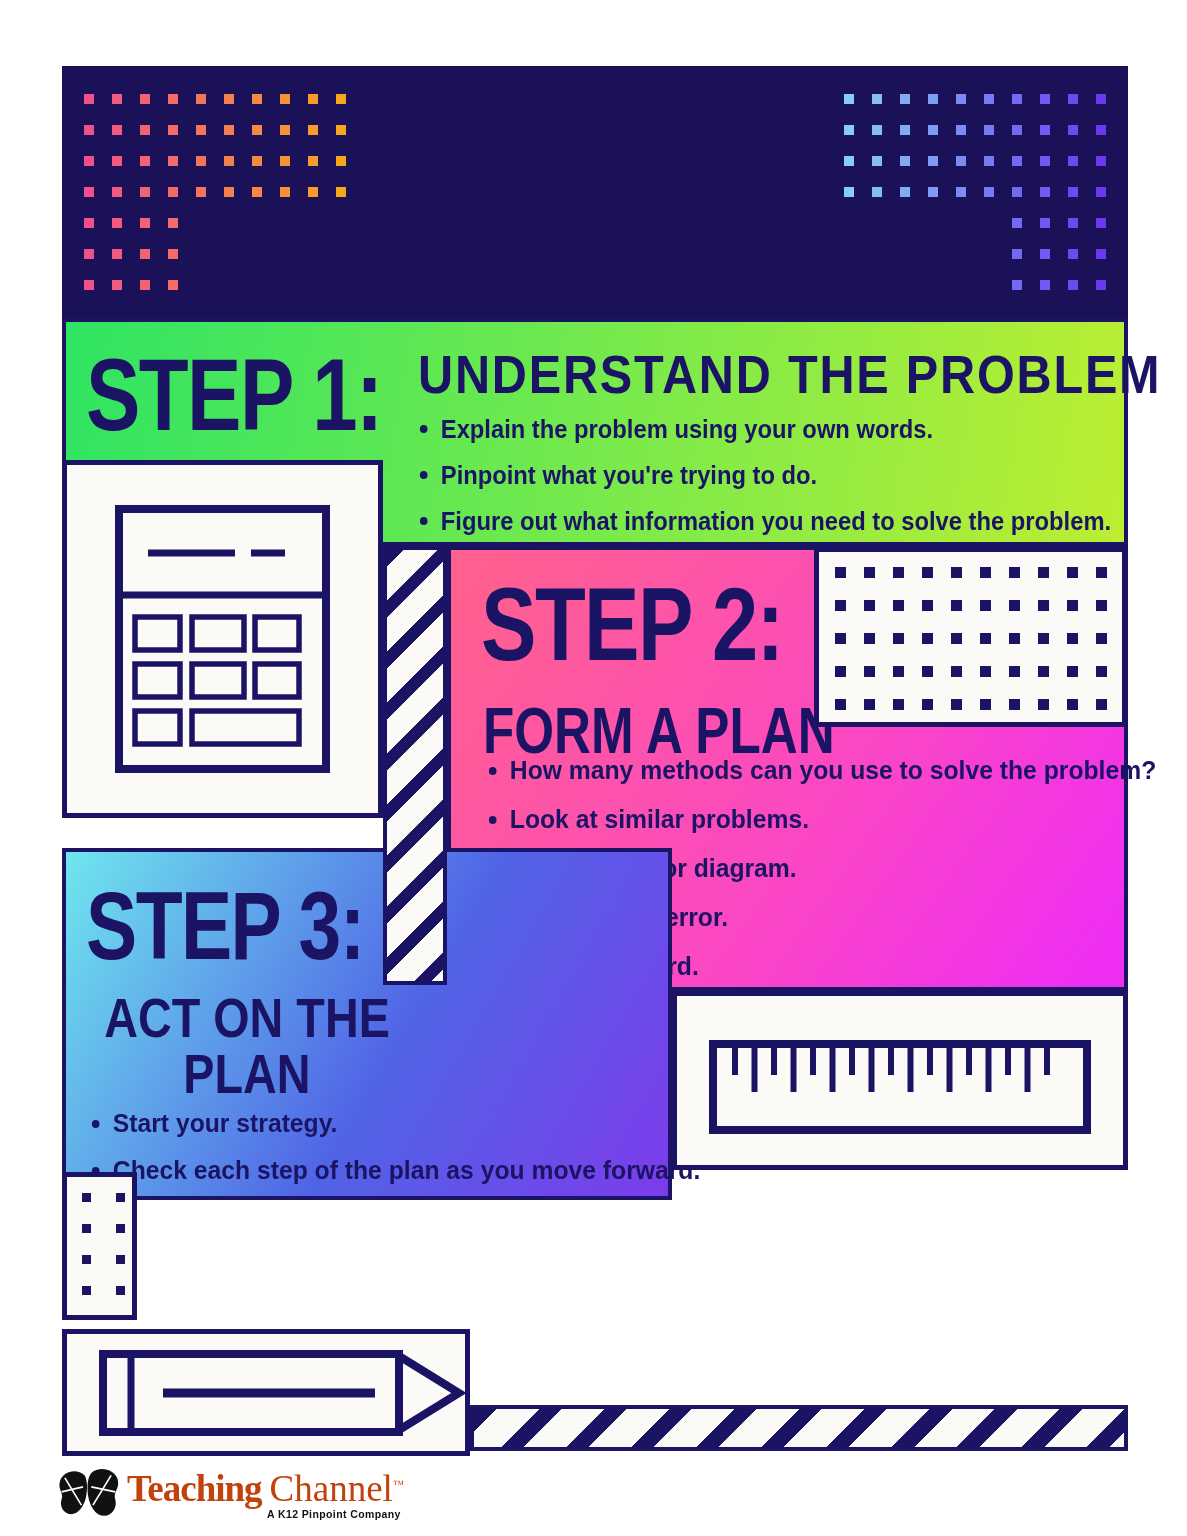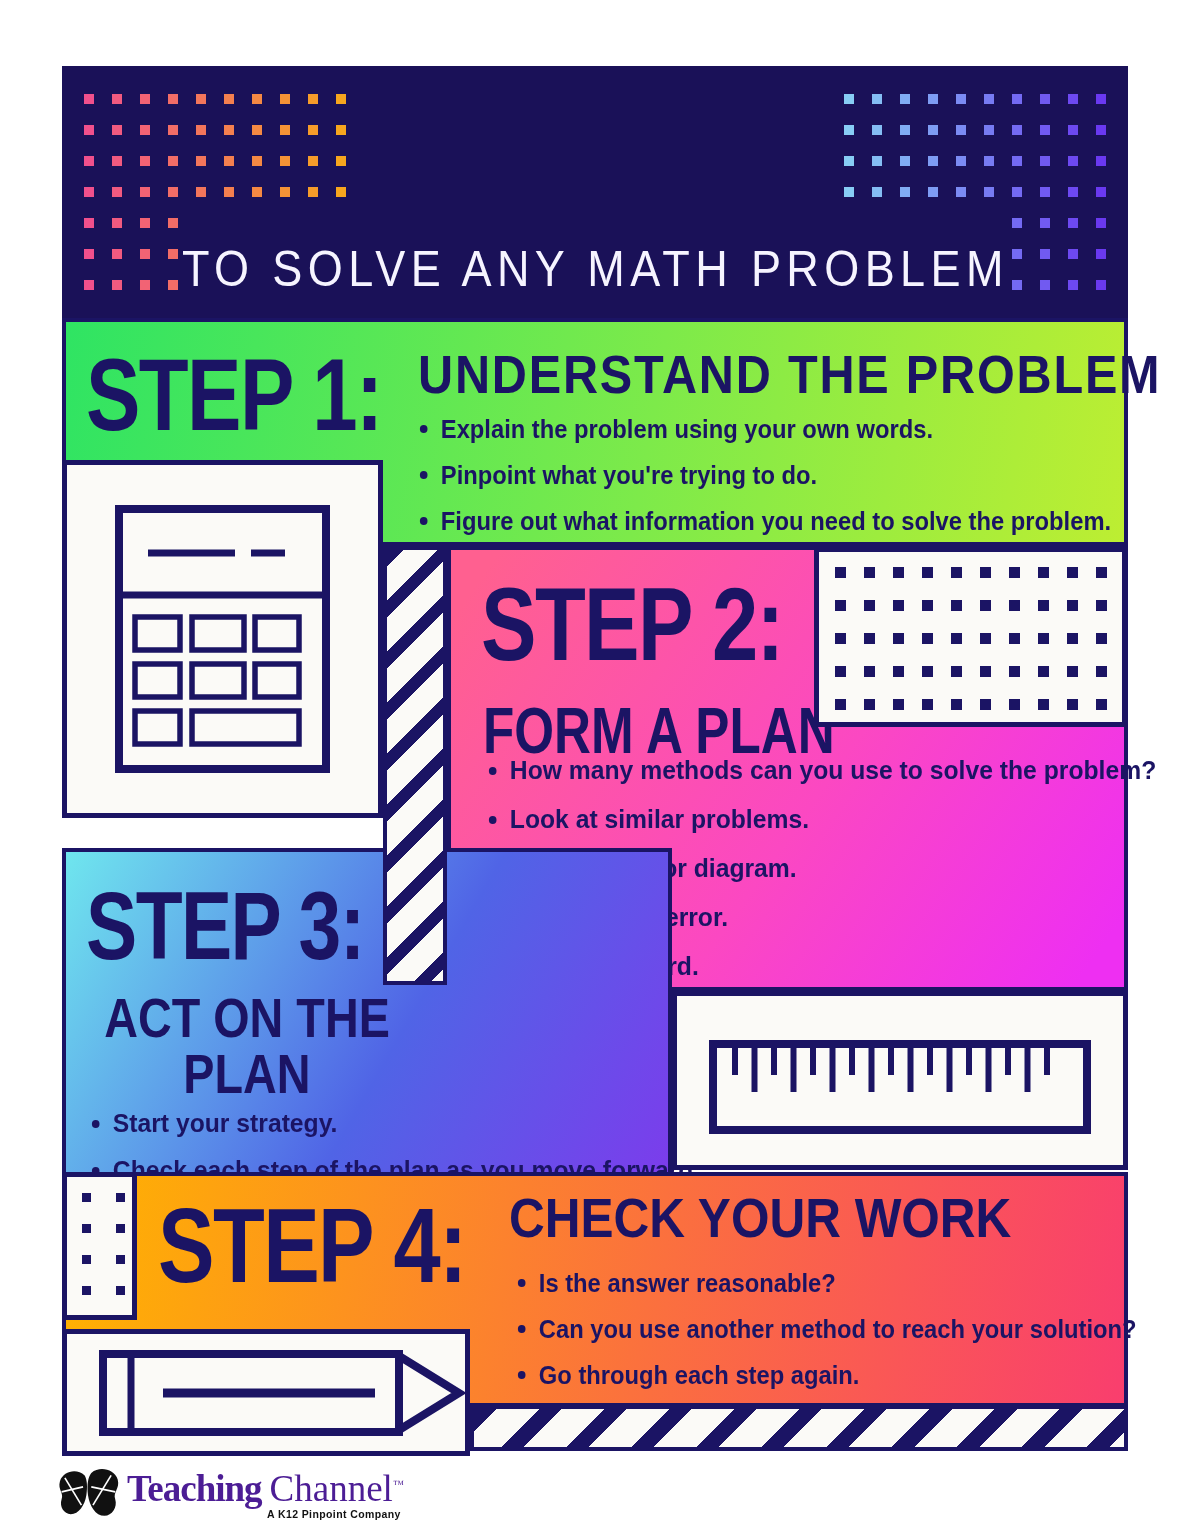--- a/index.html
+++ b/index.html
@@ -82,21 +82,21 @@
   .dot-strip { left:62px; top:1172px; width:75px; height:148px; }
   .pencil-box { left:62px; top:1329px; width:408px; height:127px; }
 
   
   .stripe-b { left:470px; top:1405px; width:658px; height:46px;
     background-image:repeating-linear-gradient(135deg,#1b1464 0 16px,transparent 16px 46px); }
 
   
   .footer { position:absolute; left:55px; top:1462px; width:500px; height:70px; z-index:1; }
   .wings { position:absolute; left:0; top:2px; }
-  .brand { position:absolute; left:72px; top:8px; color:#4c1d95; font-family:"Liberation Serif", serif;
+  .brand { position:absolute; left:72px; top:8px; color:#c2410c; font-family:"Liberation Serif", serif;
            font-size:37px; line-height:1; white-space:nowrap; }
   .brand .b { font-weight:800; letter-spacing:-1px; }
   .brand .r { font-weight:400; margin-left:8px; }
   .brand sup { font-size:11px; }
   .tagline { position:absolute; left:212px; top:46px; color:#111111; font-size:10.5px; font-weight:700;
              letter-spacing:.4px; white-space:nowrap; }
 
   svg .ln { stroke:#1b1464; fill:none; }
 </style>
 </head>
@@ -206,21 +206,20 @@
         <i style="left: 252px; top: 124px; width: 10px; height: 10px; background: rgb(106, 57, 240);"></i>
         <i style="left: 168px; top: 155px; width: 10px; height: 10px; background: rgb(116, 106, 242);"></i>
         <i style="left: 196px; top: 155px; width: 10px; height: 10px; background: rgb(113, 90, 241);"></i>
         <i style="left: 224px; top: 155px; width: 10px; height: 10px; background: rgb(109, 73, 241);"></i>
         <i style="left: 252px; top: 155px; width: 10px; height: 10px; background: rgb(106, 57, 240);"></i>
         <i style="left: 168px; top: 186px; width: 10px; height: 10px; background: rgb(116, 106, 242);"></i>
         <i style="left: 196px; top: 186px; width: 10px; height: 10px; background: rgb(113, 90, 241);"></i>
         <i style="left: 224px; top: 186px; width: 10px; height: 10px; background: rgb(109, 73, 241);"></i>
         <i style="left: 252px; top: 186px; width: 10px; height: 10px; background: rgb(106, 57, 240);"></i>
       </div>
-    <div class="hdr-sub"><span>TO SOLVE ANY MATH PROBLEM</span></div>
   </header>
 
   <section class="blk step1">
     <div class="step-label"><span>STEP 1:</span></div>
     <h2 class="sec-head s1-head" style="margin:0;"><span>UNDERSTAND THE PROBLEM</span></h2>
     <ul class="bullets s1-list">
       <li>Explain the problem using your own words.</li>
       <li>Pinpoint what you're trying to do.</li>
       <li>Figure out what information you need to solve the problem.</li>
     </ul>
@@ -242,29 +241,20 @@
 
   <section class="blk step3">
     <div class="step-label"><span>STEP 3:</span></div>
     <h2 class="s3-head abs" style="margin:0;"><span>ACT ON THE PLAN</span></h2>
     <ul class="bullets s3-list">
       <li>Start your strategy.</li>
       <li>Check each step of the plan as you move forward.</li>
     </ul>
   </section>
 
-  <section class="blk step4">
-    <div class="step-label"><span>STEP 4:</span></div>
-    <h2 class="sec-head s4-head" style="margin:0;"><span>CHECK YOUR WORK</span></h2>
-    <ul class="bullets s4-list">
-      <li>Is the answer reasonable?</li>
-      <li>Can you use another method to reach your solution?</li>
-      <li>Go through each step again.</li>
-    </ul>
-  </section>
 
   <div class="whitebox calc-box">
     <svg width="215" height="268" viewBox="0 0 215 268" style="position:absolute; left:48px; top:40px;">
       <rect class="ln" x="4" y="4" width="207" height="260" stroke-width="8"></rect>
       <line class="ln" x1="4" y1="90" x2="211" y2="90" stroke-width="7"></line>
       <line class="ln" x1="33" y1="48" x2="120" y2="48" stroke-width="7"></line>
       <line class="ln" x1="136" y1="48" x2="170" y2="48" stroke-width="7"></line>
       <rect class="ln" x="20" y="112" width="45" height="33" stroke-width="5.5"></rect>
       <rect class="ln" x="77" y="112" width="52" height="33" stroke-width="5.5"></rect>
       <rect class="ln" x="140" y="112" width="44" height="33" stroke-width="5.5"></rect>

